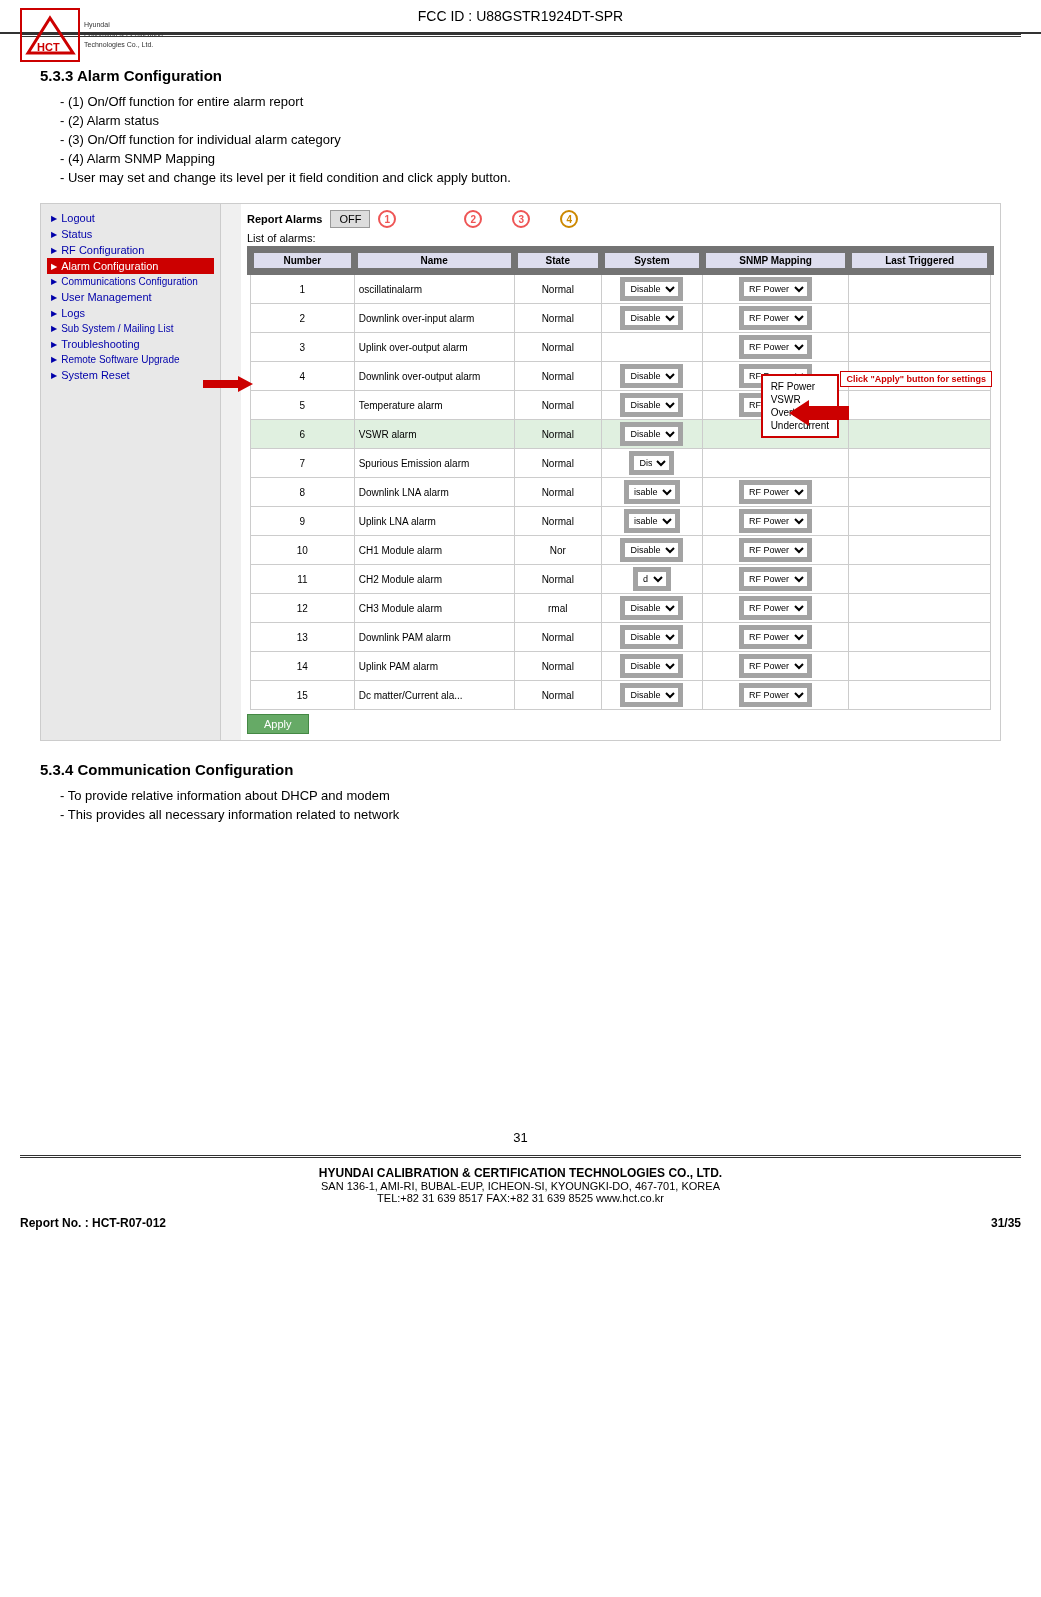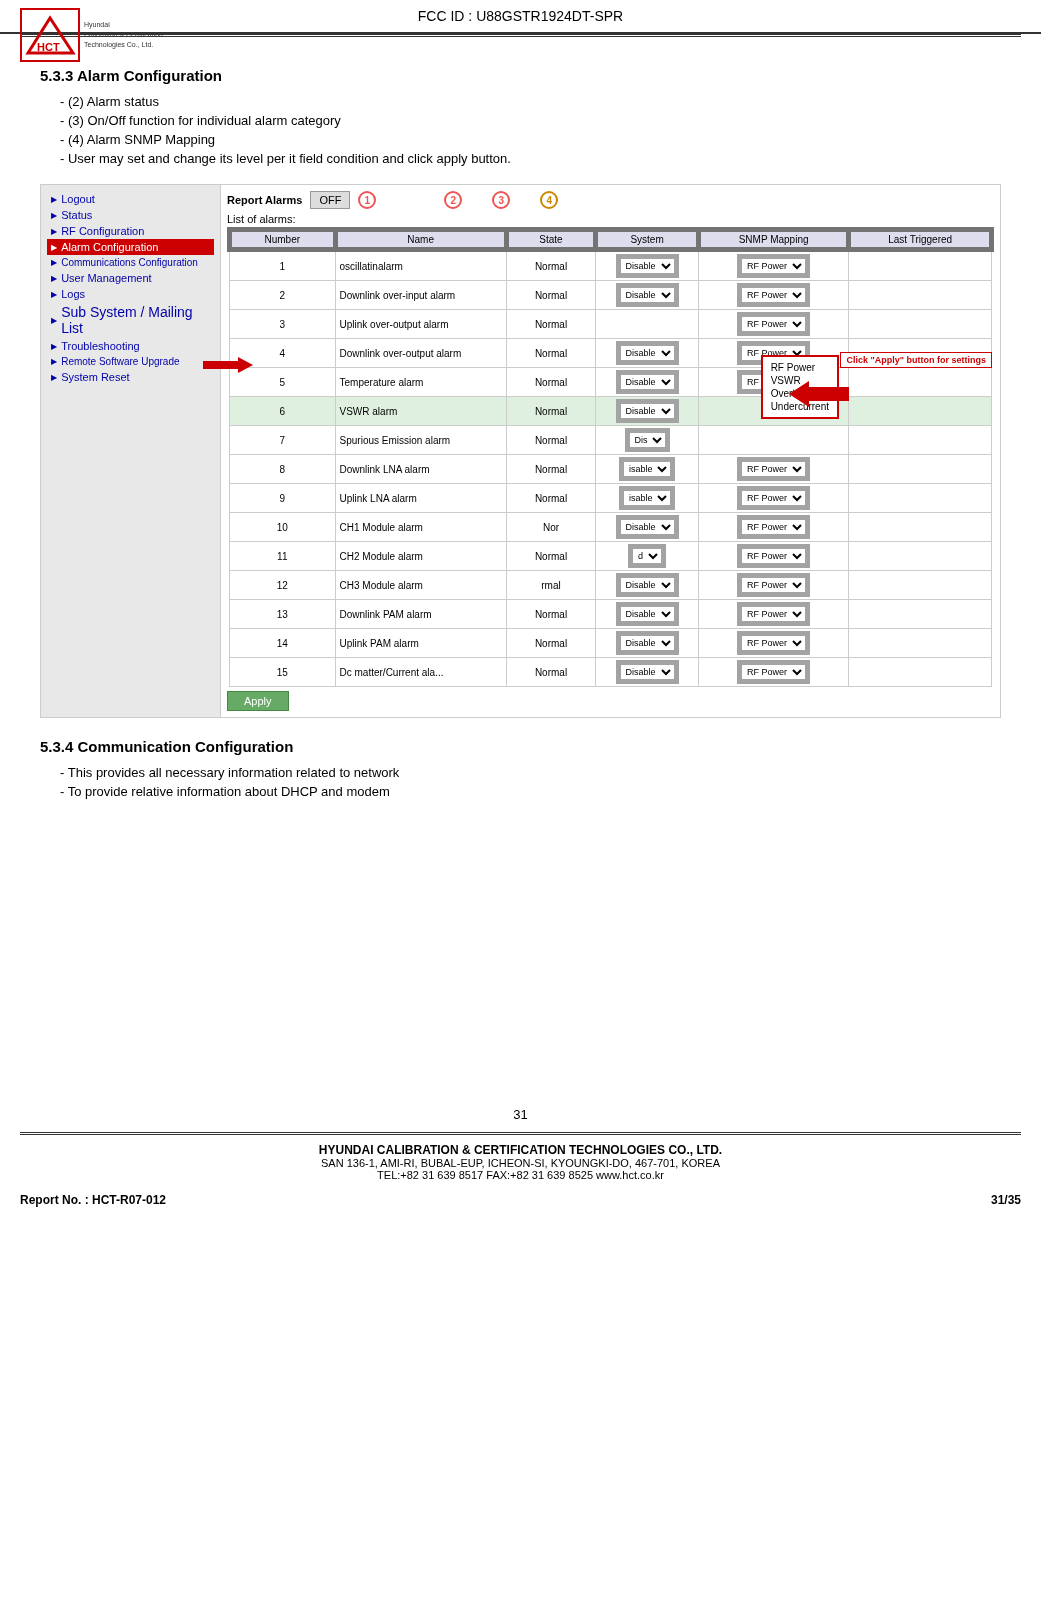--- a/index.html
+++ b/index.html
@@ -25,21 +25,21 @@
     .sidebar-item::before { content: '▶'; font-size: 8px; margin-right: 4px; }
     .sidebar-item.active::before { content: '▶'; }
 
     .main-panel { flex: 1; background: #fff; padding: 6px; font-size: 11px; }
     .report-alarms-row { display: flex; align-items: center; gap: 8px; margin-bottom: 4px; }
     .off-button { background: #ddd; border: 1px solid #999; padding: 2px 8px; font-size: 11px; }
     .circle-num { width: 18px; height: 18px; border-radius: 50%; border: 2px solid #e55; color: #e55; display: flex; align-items: center; justify-content: center; font-size: 10px; font-weight: bold; }
     .circle-num.gold { border-color: #c80; color: #c80; }
 
     .alarm-table { width: 100%; border-collapse: collapse; font-size: 10px; }
-    .alarm-table th { background: #dde; border: 5px solid #737373; padding: 2px 20px; text-align: center; font-weight: normal; }
+    .alarm-table th { background: #dde; border: 7px solid #737373; padding: 2px 20px; text-align: center; font-weight: bold; }
     .alarm-table td { border: 1px solid #ccc; padding: 2px 4px; text-align: center; }
     .alarm-table td.name-cell { text-align: left; }
 
     .select-box { font-size: 9px; border: 5px solid #a3a3a3; padding: 1px; background: #fff; }
 
     .apply-btn { background: #6a6; color: #fff; border: 1px solid #484; padding: 3px 16px; margin-top: 4px; font-size: 11px; cursor: pointer; }
 
     
     .dropdown-overlay { position: absolute; background: #fff; border: 2px solid #c00; font-size: 10px; padding: 4px; z-index: 10; right: 170px; top: 220px; }
     .dropdown-overlay div { padding: 1px 4px; cursor: pointer; }
@@ -73,38 +73,39 @@
   </div>
   <span style="font-weight:normal; font-size:14px;">FCC ID : U88GSTR1924DT-SPR</span>
 </div>
 <div class="double-line"></div>
 
 <div class="content">
 
   <div>
     <div class="section-title">5.3.3 Alarm Configuration</div>
     <ul class="section-list">
+      <li>- (1) On/Off function for entire alarm report</li>
       <li>- (2) Alarm status</li>
       <li>- (3) On/Off function for individual alarm category</li>
       <li>- (4) Alarm SNMP Mapping</li>
       <li>- User may set and change its level per it field condition and click apply button.</li>
     </ul>
   </div>
 
-  <div class="screenshot-container" style="margin-top:18px; position:relative;">
+  <div class="screenshot-container" style="margin-top:18px; position:relative;gap:20px;">
 
     <div class="sidebar">
       <div class="sidebar-item">Logout</div>
       <div class="sidebar-item">Status</div>
       <div class="sidebar-item">RF Configuration</div>
       <div class="sidebar-item active">Alarm Configuration</div>
       <div class="sidebar-item" style="font-size:10px;">Communications Configuration</div>
       <div class="sidebar-item">User Management</div>
       <div class="sidebar-item">Logs</div>
-      <div class="sidebar-item" style="font-size:14px;">Sub System / Mailing List</div>
+      <div class="sidebar-item" style="font-size:10px;">Sub System / Mailing List</div>
       <div class="sidebar-item">Troubleshooting</div>
       <div class="sidebar-item" style="font-size:10px;">Remote Software Upgrade</div>
       <div class="sidebar-item">System Reset</div>
     </div>
 
     <div style="position:absolute; left:162px; top:170px; z-index:5;">
       <svg width="50" height="20" viewBox="0 0 50 20">
         <polygon points="0,6 35,6 35,2 50,10 35,18 35,14 0,14" fill="#c00"></polygon>
       </svg>
     </div>
@@ -282,22 +283,22 @@
 
       
       <button class="apply-btn">Apply</button>
 
     </div>
   </div>
 
   <div class="section2">
     <div class="section-title">5.3.4 Communication Configuration</div>
     <ul class="section-list">
+      <li>- To provide relative information about DHCP and modem</li>
       <li>- This provides all necessary information related to network</li>
-      <li>- To provide relative information about DHCP and modem</li>
     </ul>
   </div>
 
 </div>
 
 <div class="page-num" style="margin-top: 280px;">31</div>
 
 <div class="footer">
   <div class="footer-company">HYUNDAI CALIBRATION &amp; CERTIFICATION TECHNOLOGIES CO., LTD.</div>
   <div>SAN 136-1, AMI-RI, BUBAL-EUP, ICHEON-SI, KYOUNGKI-DO, 467-701, KOREA</div>

